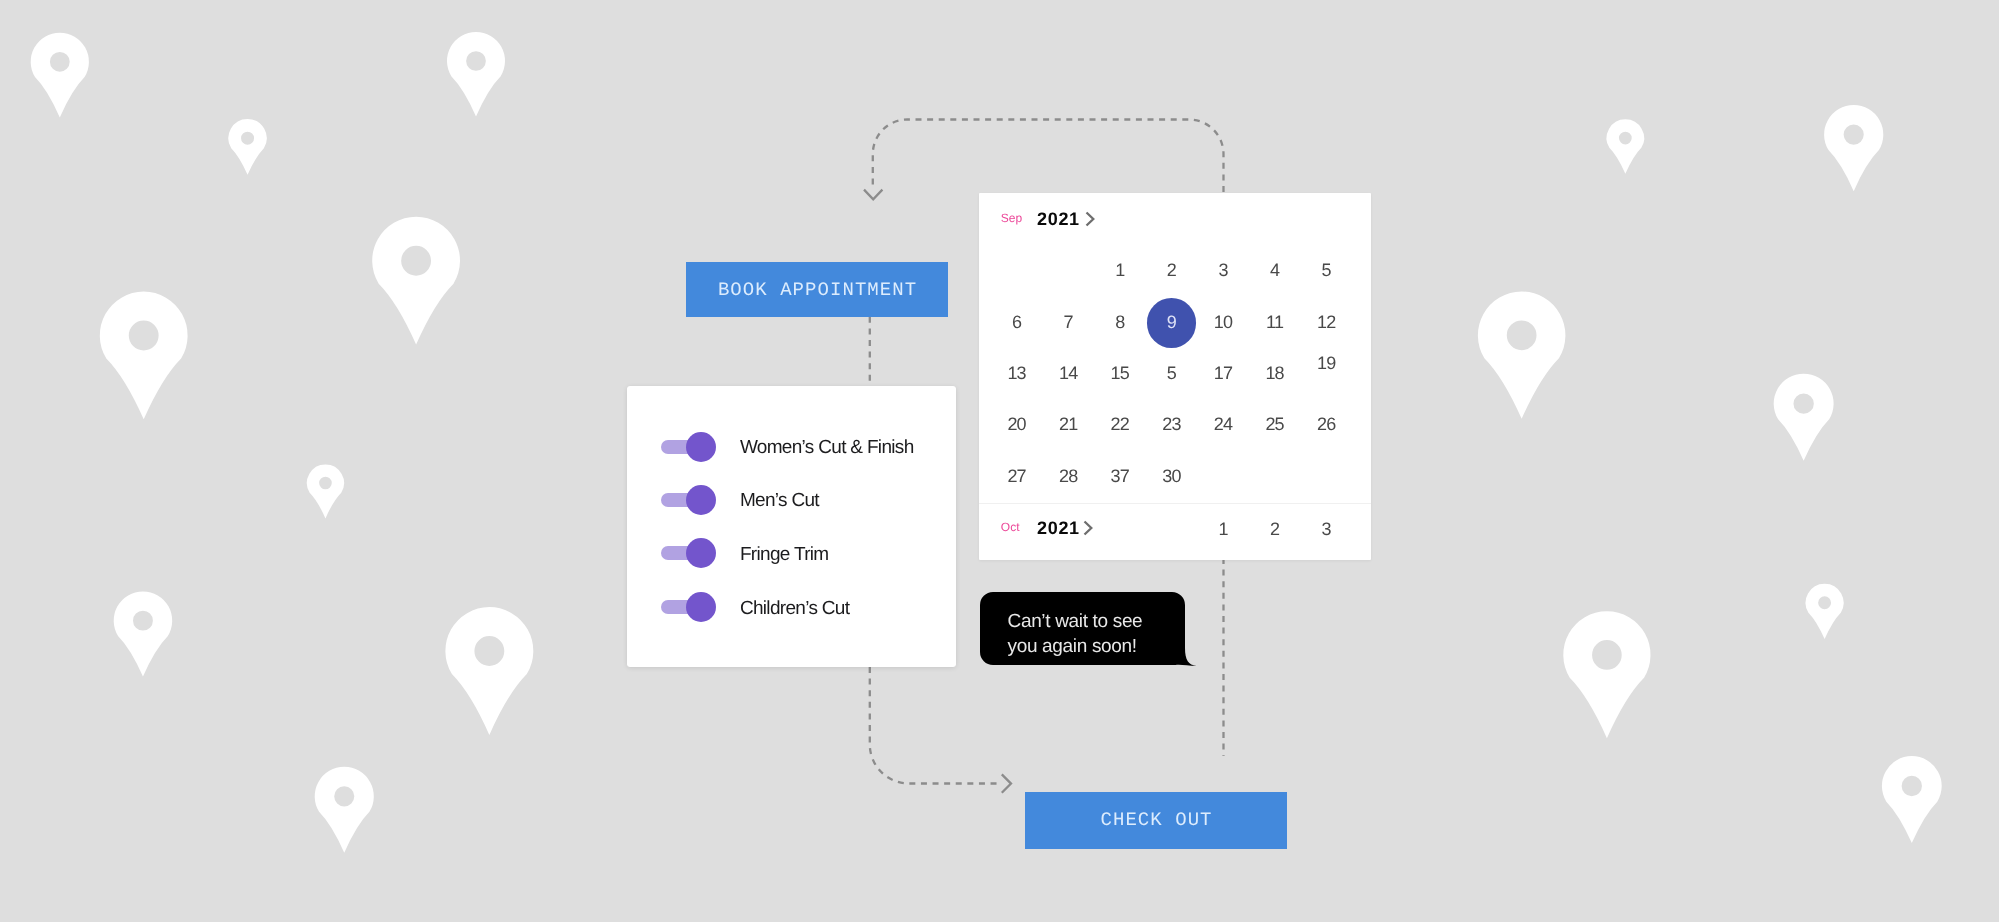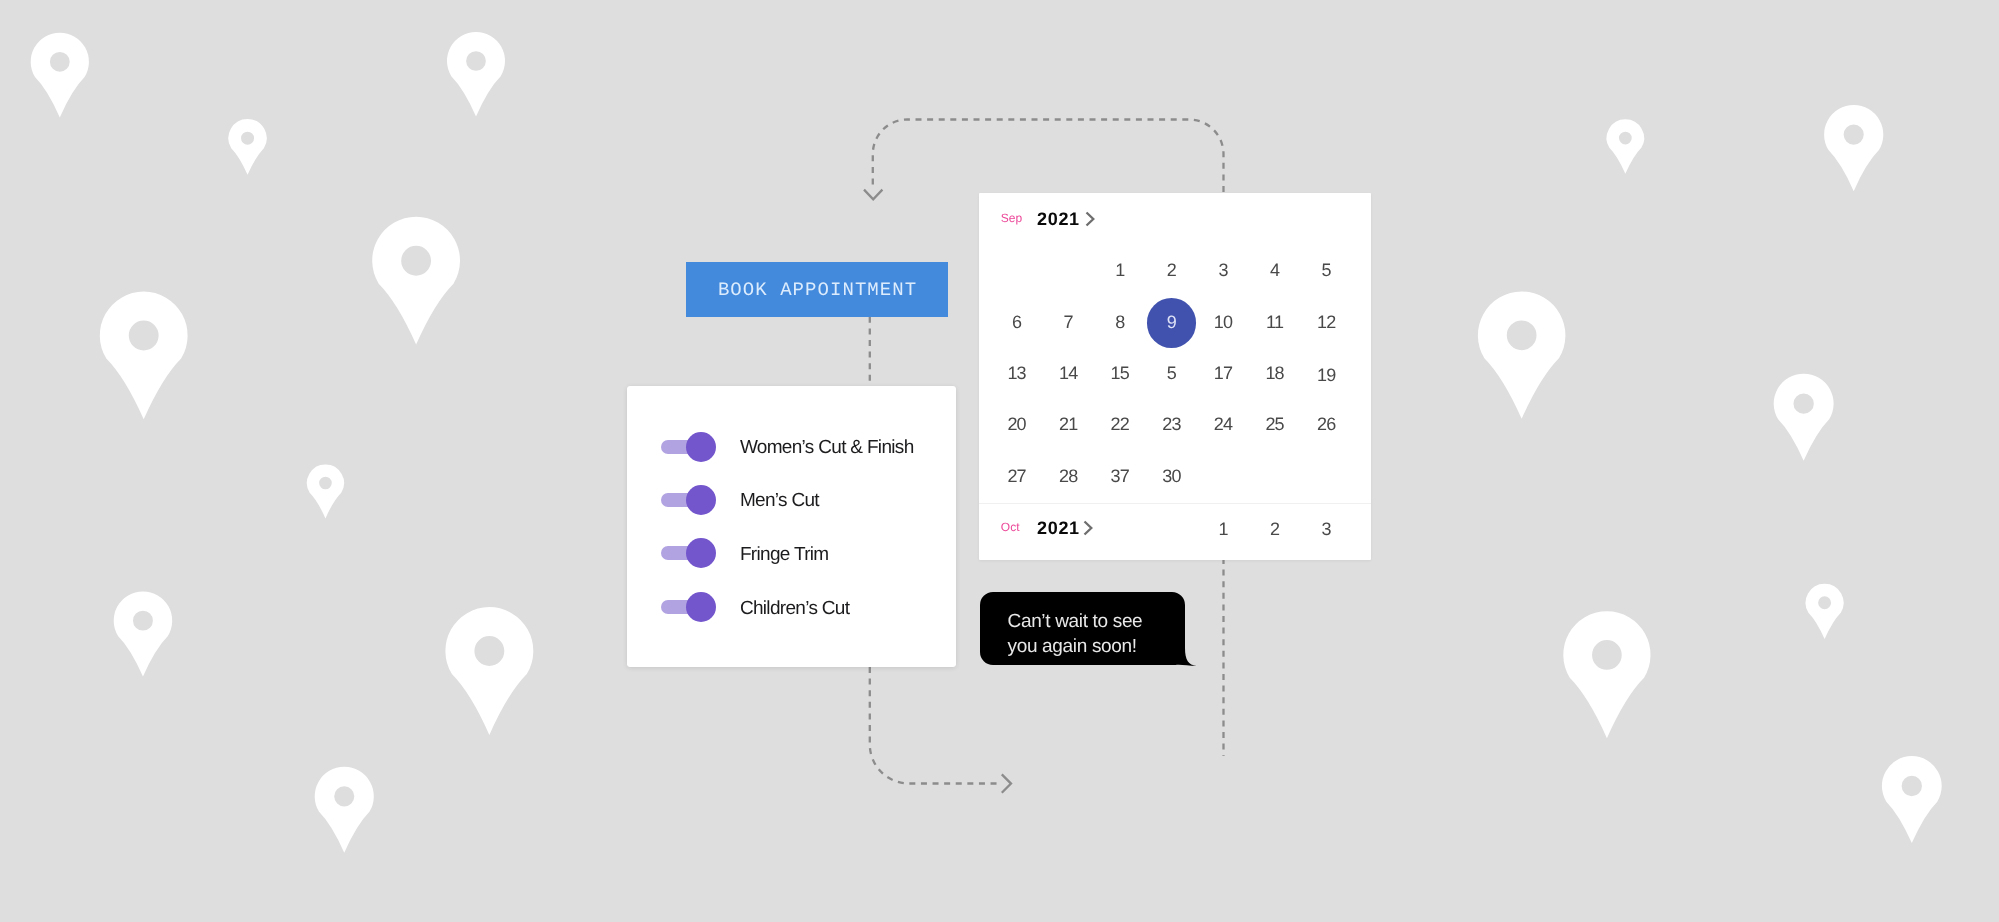--- a/index.html
+++ b/index.html
@@ -161,21 +161,21 @@
       <div class="day sel" style="left: 192.8px; top: 118.7px;">9</div>
       <div class="day" style="left: 244.4px; top: 118.7px;">10</div>
       <div class="day" style="left: 296px; top: 118.7px;">11</div>
       <div class="day" style="left: 347.6px; top: 118.7px;">12</div>
       <div class="day" style="left: 38px; top: 170px;">13</div>
       <div class="day" style="left: 89.6px; top: 170px;">14</div>
       <div class="day" style="left: 141.2px; top: 170px;">15</div>
       <div class="day" style="left: 192.8px; top: 170px;">5</div>
       <div class="day" style="left: 244.4px; top: 170px;">17</div>
       <div class="day" style="left: 296px; top: 170px;">18</div>
-      <div class="day" style="left: 347.6px; top: 172px;">19</div>
+      <div class="day" style="left: 347.6px; top: 160px;">19</div>
       <div class="day" style="left: 38px; top: 221.3px;">20</div>
       <div class="day" style="left: 89.6px; top: 221.3px;">21</div>
       <div class="day" style="left: 141.2px; top: 221.3px;">22</div>
       <div class="day" style="left: 192.8px; top: 221.3px;">23</div>
       <div class="day" style="left: 244.4px; top: 221.3px;">24</div>
       <div class="day" style="left: 296px; top: 221.3px;">25</div>
       <div class="day" style="left: 347.6px; top: 221.3px;">26</div>
       <div class="day" style="left: 38px; top: 272.6px;">27</div>
       <div class="day" style="left: 89.6px; top: 272.6px;">28</div>
       <div class="day" style="left: 141.2px; top: 272.6px;">37</div>
@@ -187,14 +187,17 @@
     </div>
 
   <div id="bubble" style="left:980px;top:592px;width:205px;height:73px;text-decoration:underline;">
       <svg viewBox="0 0 223 76" width="223" height="76" style="overflow:visible;position:absolute;left:0;top:0;">
         <path d="M13 0 H192 A13 13 0 0 1 205 13 V56 C205 68 208.5 73.2 216.5 73.8 C208 73.8 199.5 72 195.5 73 H13 A13 13 0 0 1 0 60 V13 A13 13 0 0 1 13 0 Z" fill="#000"></path>
       </svg>
       <div class="bub-text" style="left:27.5px;top:17px;">Can’t wait to see</div>
       <div class="bub-text" style="left:27.5px;top:42px;">you again soon!</div>
     </div>
 
+  <div class="btn" id="btn-checkout" style="left:1024.5px;top:755.5px;width:262px;height:56.5px;">
+    <span>CHECK OUT</span>
+  </div>
 
 </div>
 
 </body></html>

